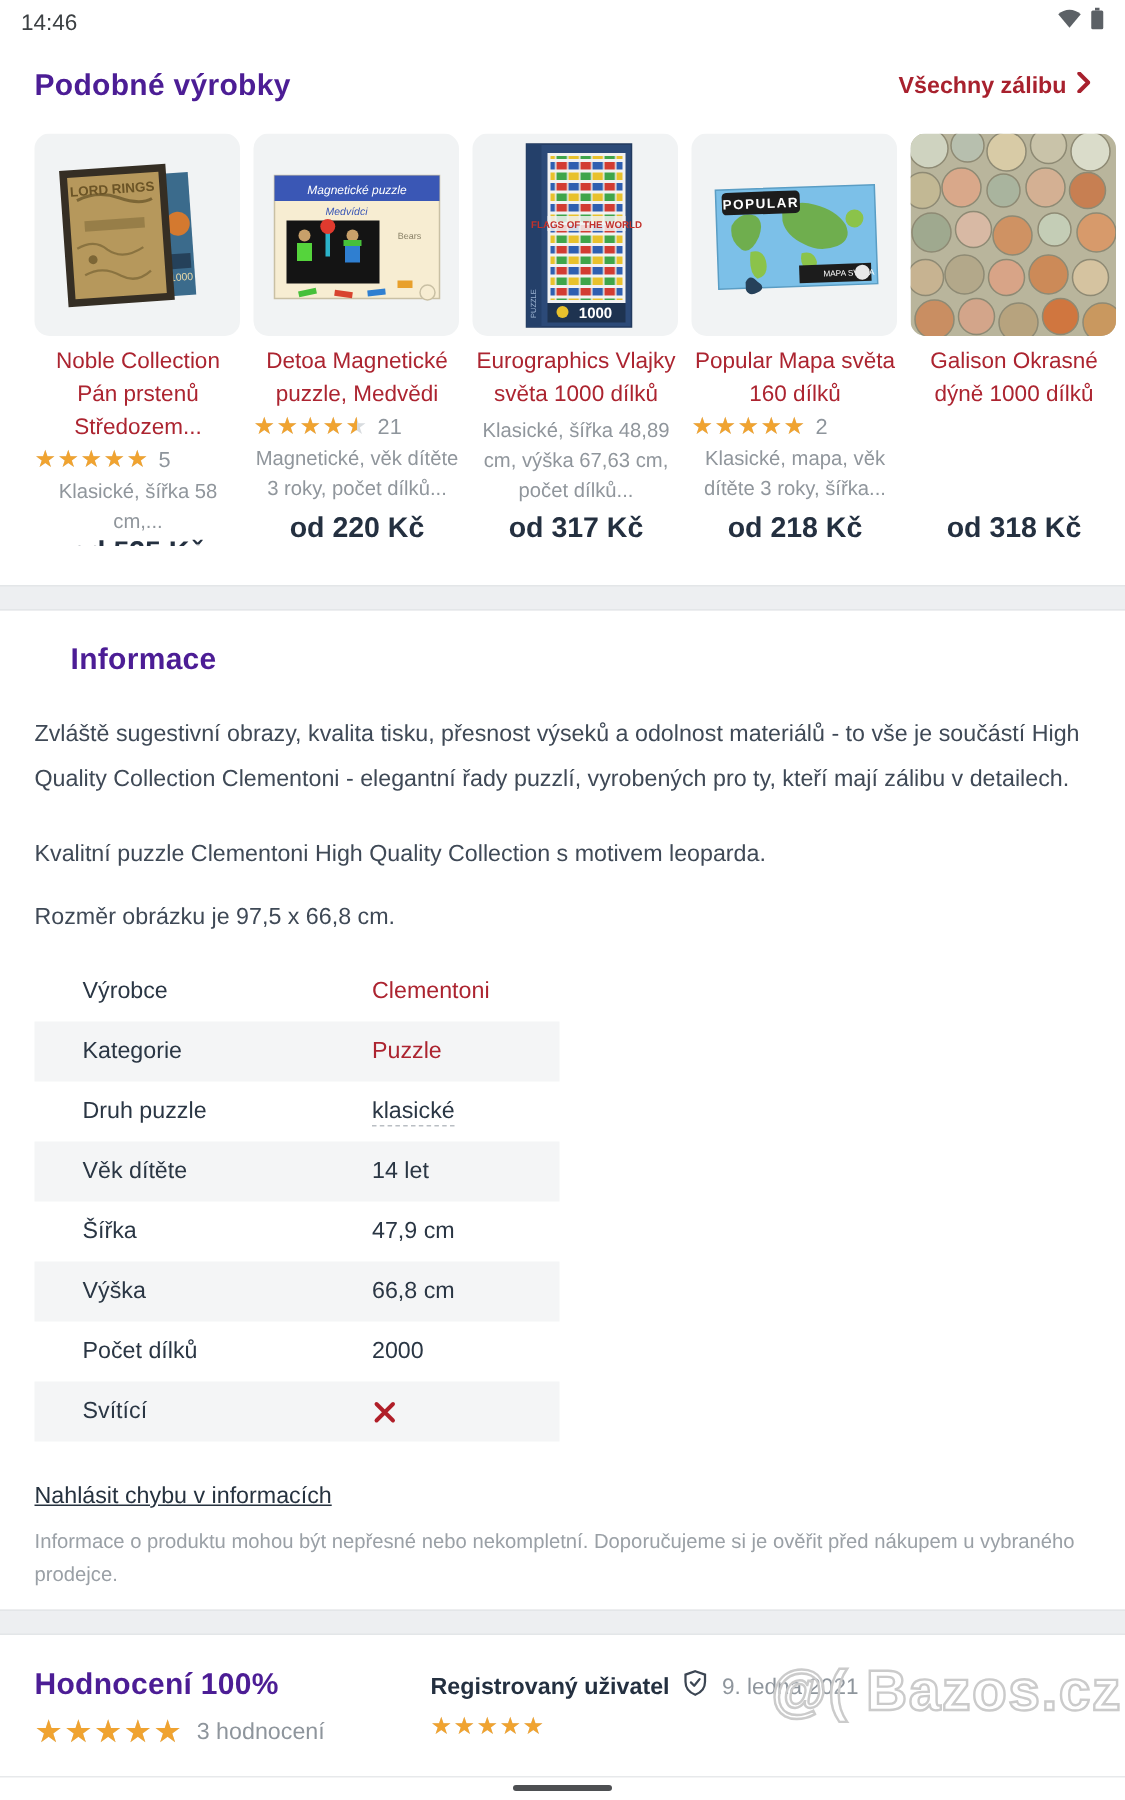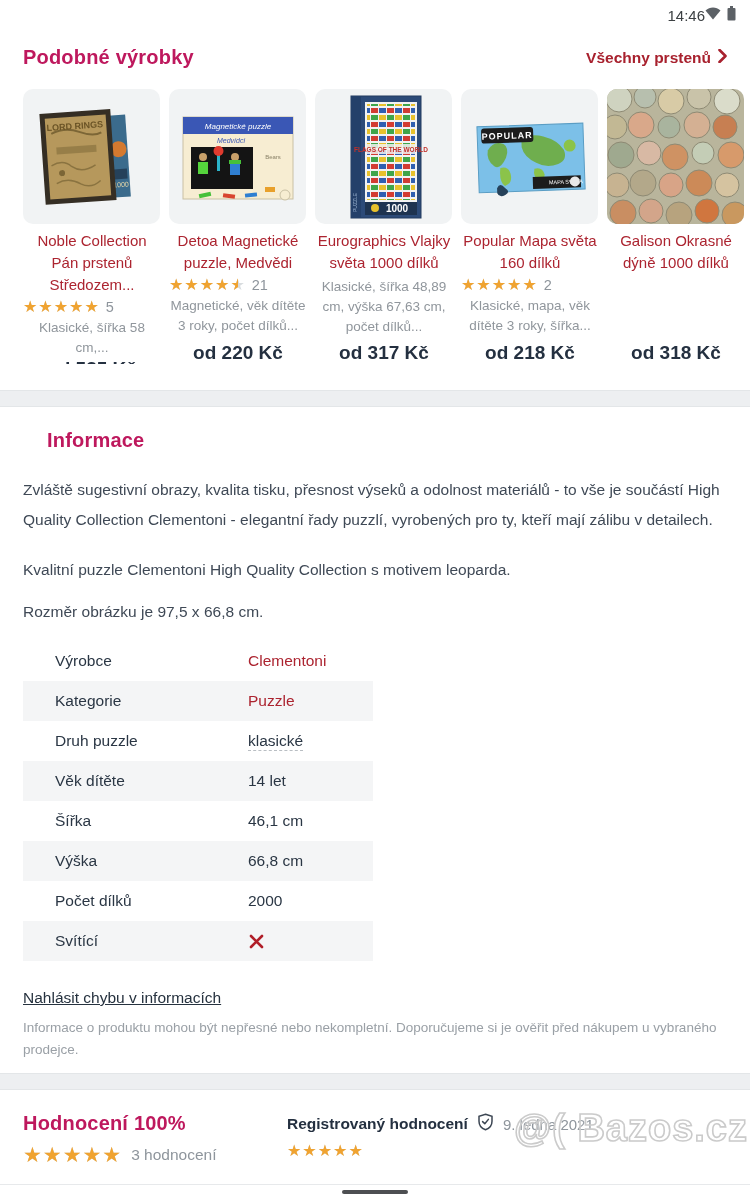--- a/index.html
+++ b/index.html
@@ -2,26 +2,26 @@
 <html><head>
 <meta charset="utf-8">
 <style>
   html,body{margin:0;padding:0;}
   body{
     width:750px;height:1200px;position:relative;overflow:hidden;
     background:#fff;font-family:"Liberation Sans","DejaVu Sans",sans-serif;
     color:#26323f;
   }
   
-  .statusbar{height:30px;display:flex;align-items:center;justify-content:flex-end;padding:0 14px;}
+  .statusbar{height:30px;display:flex;align-items:center;justify-content:space-between;padding:0 14px;}
   .statusbar .time{font-size:15px;color:#3c4043;}
   .statusbar .icons{display:flex;align-items:center;gap:6px;}
   
   .sec-head{display:flex;align-items:center;justify-content:space-between;padding:0 23px;margin-top:16px;}
-  h2.sec-title{margin:0;font-size:20px;font-weight:600;color:#be185d;letter-spacing:.2px;}
+  h2.sec-title{margin:0;font-size:20px;font-weight:600;color:#4c1d95;letter-spacing:.2px;}
   .see-all{display:flex;align-items:center;gap:7px;color:#a8212e;font-size:15.5px;font-weight:600;text-decoration:none;cursor:pointer;}
   
   .carousel{display:flex;margin-top:20px;padding-left:23px;overflow:hidden;}
   .pcard{width:146px;flex:0 0 146px;display:flex;flex-direction:column;}
   .tile{width:137px;height:135px;background:#f1f3f4;border-radius:10px;display:flex;align-items:center;justify-content:center;overflow:hidden;}
   .pcard .txt{display:flex;flex-direction:column;height:134px;margin-top:6px;padding-right:8px;box-sizing:border-box;text-align:center;}
   .ptitle{color:#ac2430;font-size:15px;line-height:22px;font-weight:400;cursor:pointer;}
   .prating{display:flex;align-items:center;gap:6px;margin-top:3px;}
   .rcount{font-size:14.5px;color:#8e959c;}
   .pdesc{color:#90969c;font-size:13.5px;line-height:20px;margin-top:3px;}
@@ -89,21 +89,21 @@
           <rect x="3" y="0" width="3" height="2" fill="#5c6166"></rect>
           <rect x="0.5" y="2" width="8" height="12.5" rx="1" fill="#5c6166"></rect>
         </svg>
     </span>
   </span>
 </div>
 
 <div class="sec-head">
   <h2 class="sec-title">Podobné výrobky</h2>
   <a class="see-all">
-    <span>Všechny prstenů</span>
+    <span>Všechny zálibu</span>
     <span>
       <svg width="9" height="14" viewBox="0 0 9 14">
           <path d="M1.5 1 L7.5 7 L1.5 13" fill="none" stroke="#a8212e" stroke-width="2.6" stroke-linecap="round" stroke-linejoin="round"></path>
         </svg>
     </span>
   </a>
 </div>
 
 <div class="carousel">
 
@@ -290,21 +290,21 @@
     <div class="row">
       <span class="lbl">Druh puzzle</span>
       <span class="val dashed">klasické</span>
     </div>
     <div class="row">
       <span class="lbl">Věk dítěte</span>
       <span class="val">14 let</span>
     </div>
     <div class="row">
       <span class="lbl">Šířka</span>
-      <span class="val">46,1 cm</span>
+      <span class="val">47,9 cm</span>
     </div>
     <div class="row">
       <span class="lbl">Výška</span>
       <span class="val">66,8 cm</span>
     </div>
     <div class="row">
       <span class="lbl">Počet dílků</span>
       <span class="val">2000</span>
     </div>
     <div class="row">
@@ -326,21 +326,21 @@
 <div class="reviews">
   <div class="rev-left">
     <h2 class="sec-title">Hodnocení 100%</h2>
     <div class="sum">
       <span class="stars big">★★★★★<span class="fg" style="width: 100%;">★★★★★</span></span>
       <span class="sumcount">3 hodnocení</span>
     </div>
   </div>
   <div class="rev-right">
     <div class="rev-head">
-      <span class="rev-author">Registrovaný hodnocení</span>
+      <span class="rev-author">Registrovaný uživatel</span>
       <span>
         <svg width="17" height="18" viewBox="0 0 17 18">
           <path d="M8.5 1.2 L15 3.4 V8.2 C15 12.6 12.2 15.5 8.5 16.8 C4.8 15.5 2 12.6 2 8.2 V3.4 Z" fill="none" stroke="#3c4653" stroke-width="1.5"></path>
           <path d="M5.6 8.6 L7.8 10.8 L11.4 6.4" fill="none" stroke="#3c4653" stroke-width="1.5" stroke-linecap="round" stroke-linejoin="round"></path>
         </svg>
       </span>
       <span class="rev-date">9. ledna 2021</span>
     </div>
     <div class="rev-stars">
       <span class="stars small">★★★★★<span class="fg" style="width: 100%;">★★★★★</span></span>

